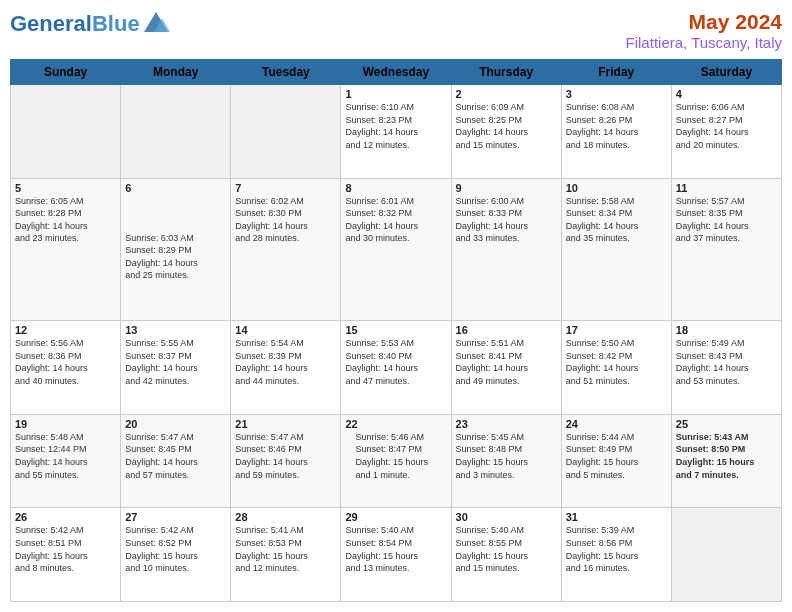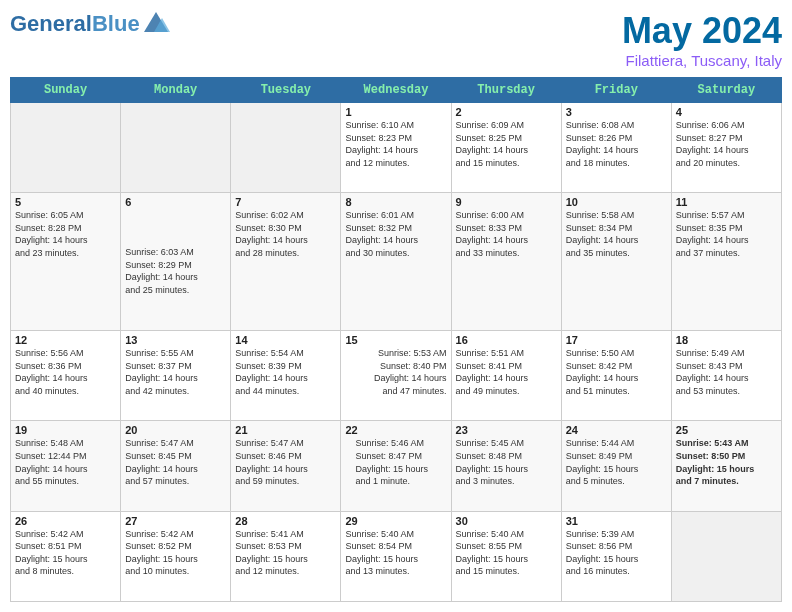--- a/index.html
+++ b/index.html
@@ -38,44 +38,43 @@
     }
     .logo-icon {
       width: 28px;
       height: 28px;
       margin-left: 2px;
     }
     .title-block {
       text-align: right;
     }
     .month-year {
-      font-size: 36px;
+      font-size: 21px;
       font-weight: bold;
-      color: #0369a1;
+      color: #c2410c;
     }
     .location {
       font-size: 15px;
       color: #8b5cf6;
     }
     .calendar {
       flex: 1;
       border: 1px solid #ccc;
       border-collapse: collapse;
       width: 100%;
       table-layout: fixed;
     }
     .calendar th {
       background: #2e6da4;
-      color: #86efac;
+      color: #000000;
       font-size: 12px;
       font-weight: bold;
       padding: 5px 4px;
       border: 1px solid #2e6da4;
       text-align: center;
-      font-family: Liberation Mono, monospace;
     }
     .calendar td {
       border: 1px solid #ccc;
       vertical-align: top;
       padding: 3px 4px;
       font-size: 9.5px;
       color: #333;
       background: #fff;
     }
     .calendar tr:nth-child(even) td {
@@ -235,21 +234,21 @@
           </td>
           <td>
             <span class="day-num">14</span>
             <div class="day-info" style="white-space: pre-wrap;">Sunrise: 5:54 AM
 Sunset: 8:39 PM
 Daylight: 14 hours
 and 44 minutes.</div>
           </td>
           <td>
             <span class="day-num">15</span>
-            <div class="day-info" style="white-space: pre-wrap; text-align: right;">Sunrise: 5:53 AM
+            <div class="day-info" style="white-space: pre-wrap;">Sunrise: 5:53 AM
 Sunset: 8:40 PM
 Daylight: 14 hours
 and 47 minutes.</div>
           </td>
           <td>
             <span class="day-num">16</span>
             <div class="day-info" style="white-space: pre-wrap;">Sunrise: 5:51 AM
 Sunset: 8:41 PM
 Daylight: 14 hours
 and 49 minutes.</div>

